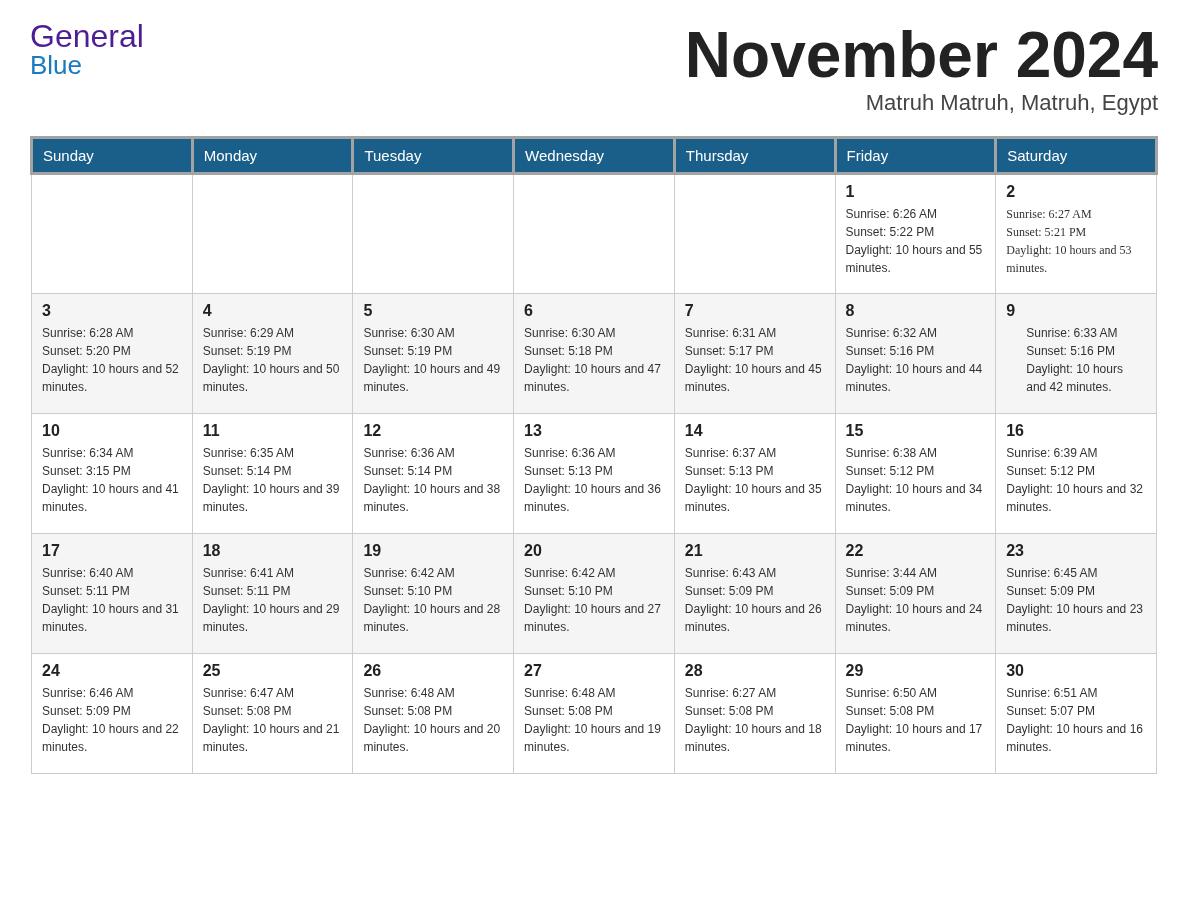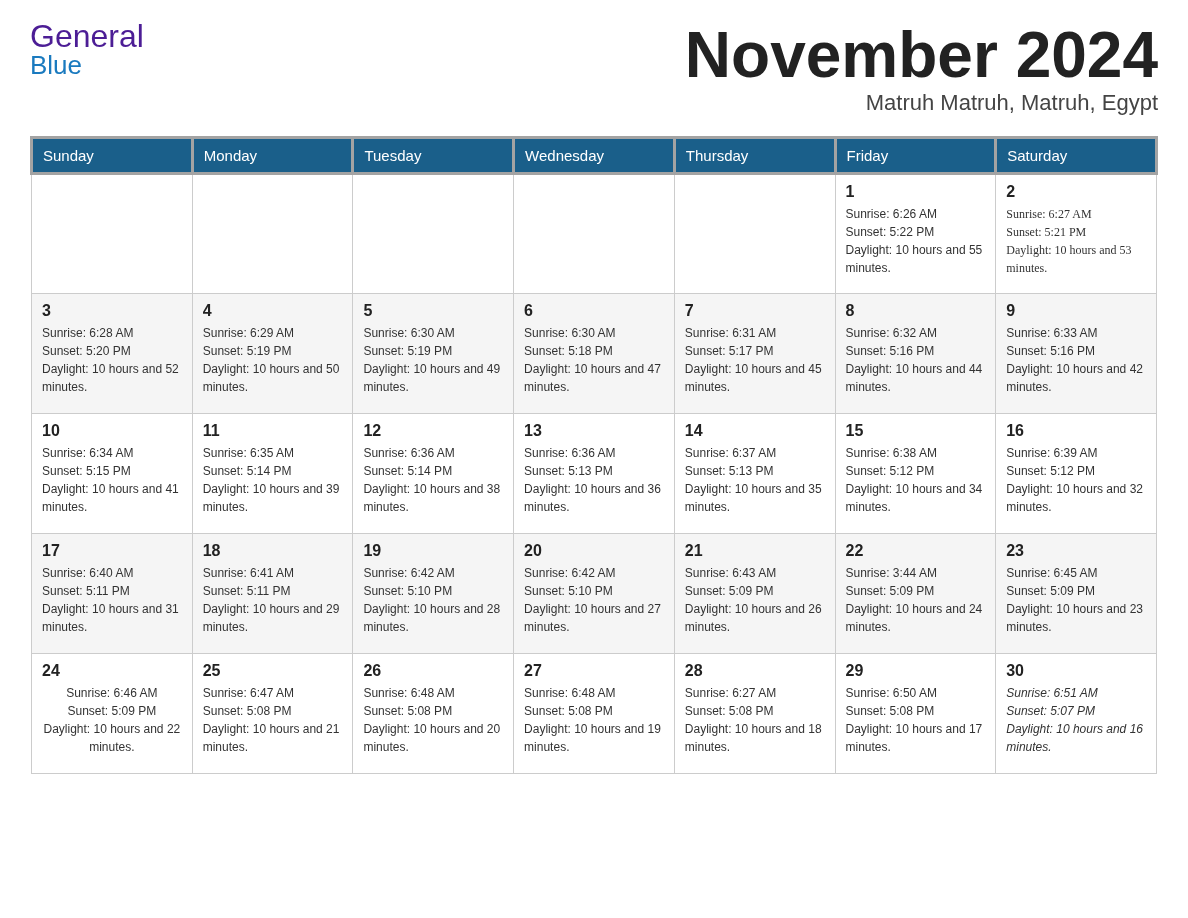--- a/index.html
+++ b/index.html
@@ -172,30 +172,30 @@
 Daylight: 10 hours and 45 minutes.</div>
         </td>
         <td>
           <div class="day-number">8</div>
           <div class="day-info" style="white-space: pre-line;">Sunrise: 6:32 AM
 Sunset: 5:16 PM
 Daylight: 10 hours and 44 minutes.</div>
         </td>
         <td>
           <div class="day-number">9</div>
-          <div class="day-info" style="white-space: pre-line;">Sunrise: 6:33 AM
+          <div class="day-info" style="white-space: pre-line; margin-left: 20px;">Sunrise: 6:33 AM
 Sunset: 5:16 PM
 Daylight: 10 hours and 42 minutes.</div>
         </td>
       </tr>
       <tr class="row-divider">
         <td>
           <div class="day-number">10</div>
           <div class="day-info" style="white-space: pre-line;">Sunrise: 6:34 AM
-Sunset: 5:15 PM
+Sunset: 3:15 PM
 Daylight: 10 hours and 41 minutes.</div>
         </td>
         <td>
           <div class="day-number">11</div>
           <div class="day-info" style="white-space: pre-line;">Sunrise: 6:35 AM
 Sunset: 5:14 PM
 Daylight: 10 hours and 39 minutes.</div>
         </td>
         <td>
           <div class="day-number">12</div>
@@ -268,21 +268,21 @@
         <td>
           <div class="day-number">23</div>
           <div class="day-info" style="white-space: pre-line;">Sunrise: 6:45 AM
 Sunset: 5:09 PM
 Daylight: 10 hours and 23 minutes.</div>
         </td>
       </tr>
       <tr class="row-divider">
         <td>
           <div class="day-number">24</div>
-          <div class="day-info" style="white-space: pre-line; text-align: center;">Sunrise: 6:46 AM
+          <div class="day-info" style="white-space: pre-line;">Sunrise: 6:46 AM
 Sunset: 5:09 PM
 Daylight: 10 hours and 22 minutes.</div>
         </td>
         <td>
           <div class="day-number">25</div>
           <div class="day-info" style="white-space: pre-line;">Sunrise: 6:47 AM
 Sunset: 5:08 PM
 Daylight: 10 hours and 21 minutes.</div>
         </td>
         <td>
@@ -304,19 +304,19 @@
 Daylight: 10 hours and 18 minutes.</div>
         </td>
         <td>
           <div class="day-number">29</div>
           <div class="day-info" style="white-space: pre-line;">Sunrise: 6:50 AM
 Sunset: 5:08 PM
 Daylight: 10 hours and 17 minutes.</div>
         </td>
         <td>
           <div class="day-number">30</div>
-          <div class="day-info" style="white-space: pre-line; font-style: italic;">Sunrise: 6:51 AM
+          <div class="day-info" style="white-space: pre-line;">Sunrise: 6:51 AM
 Sunset: 5:07 PM
 Daylight: 10 hours and 16 minutes.</div>
         </td>
       </tr>
     </tbody>
 </table>
 
 </body></html>

